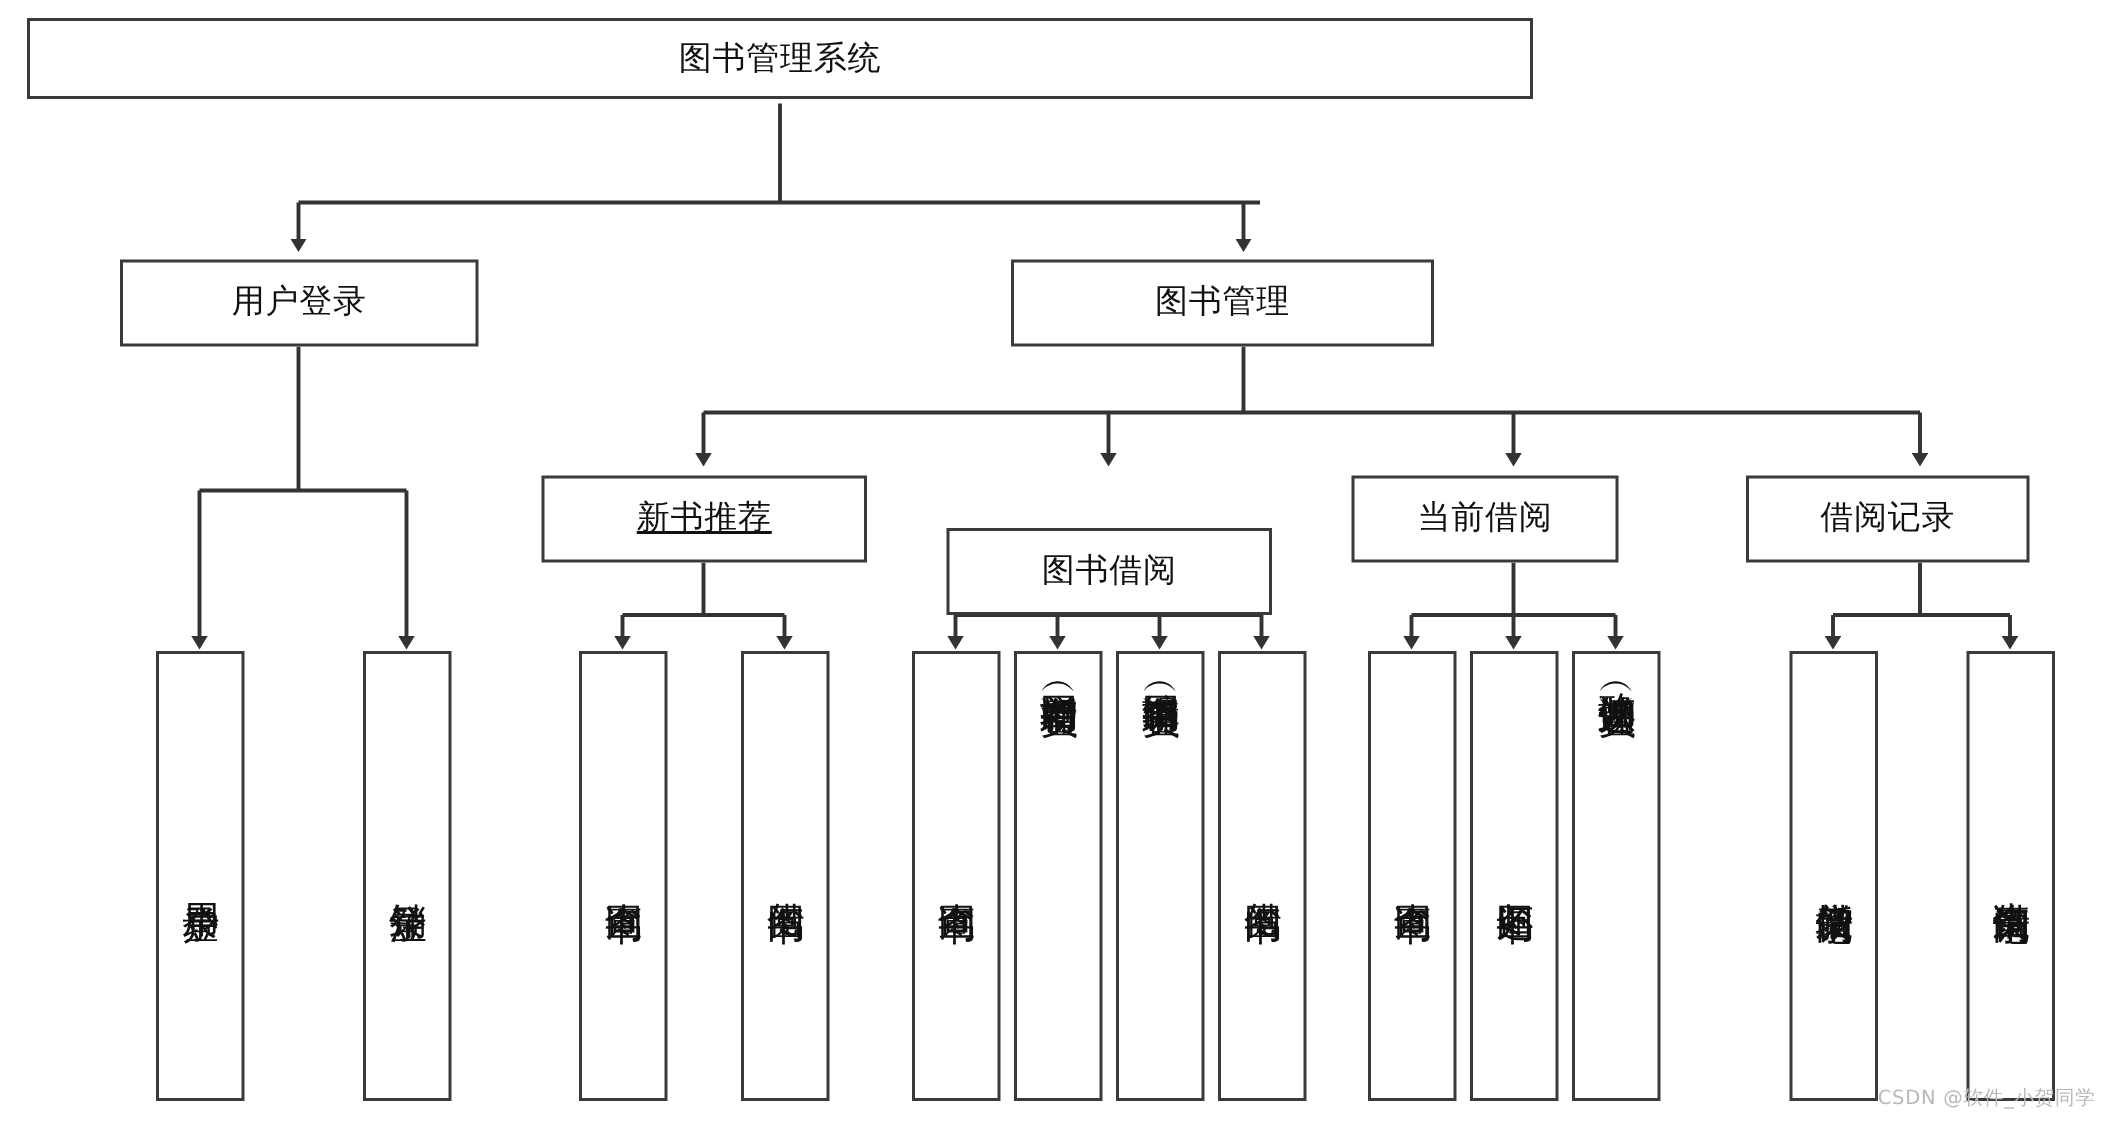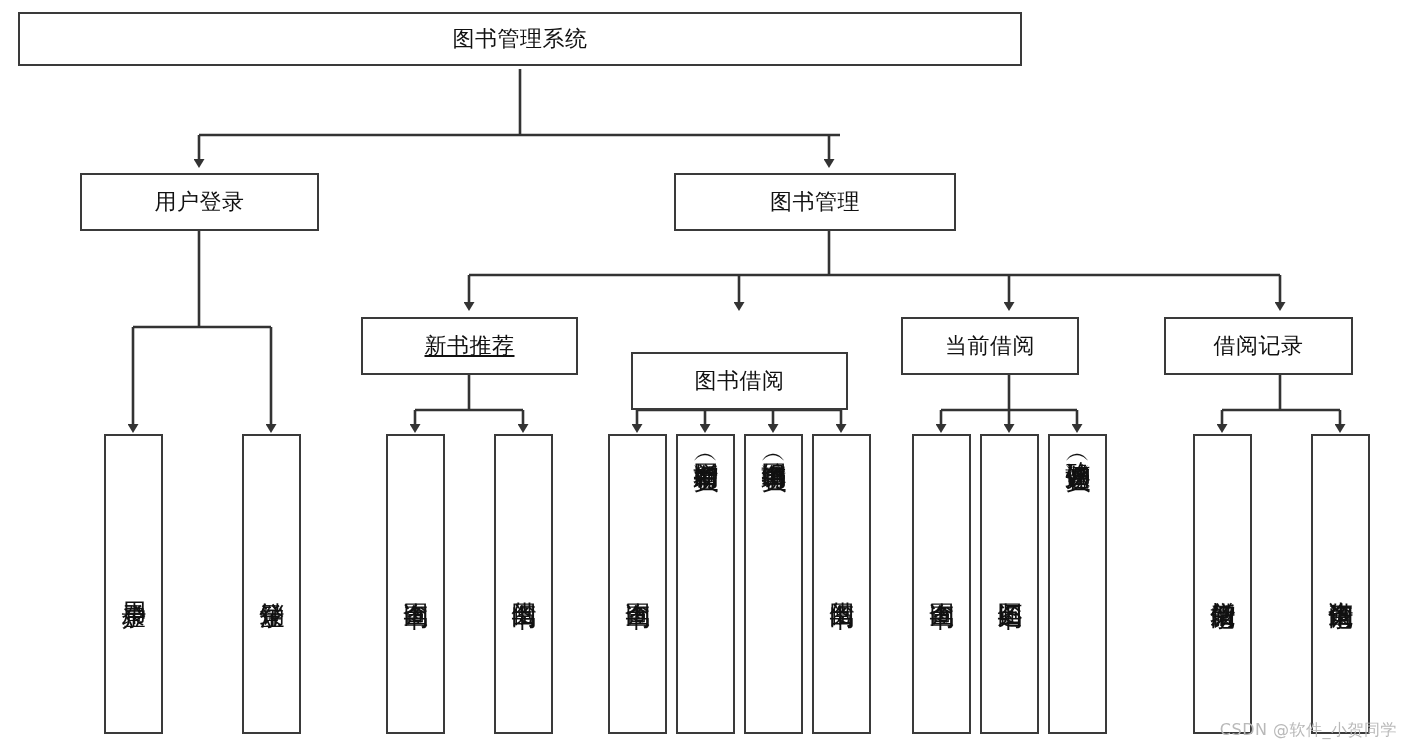--- a/index.html
+++ b/index.html
@@ -61,21 +61,21 @@
     text-orientation: upright;
     font-size: 25px;
     line-height: 1.12;
     letter-spacing: 1px;
     white-space: nowrap;
   }
   #watermark {
     position: absolute;
     right: 8px;
     bottom: 6px;
-    font-size: 16px;
+    font-size: 13px;
     color: #b9b9b9;
     letter-spacing: 0.5px;
     white-space: nowrap;
     font-family: "DejaVu Sans", "Liberation Sans", sans-serif;
   }
 </style>
 </head>
 <body>
 
 <div id="canvas">

